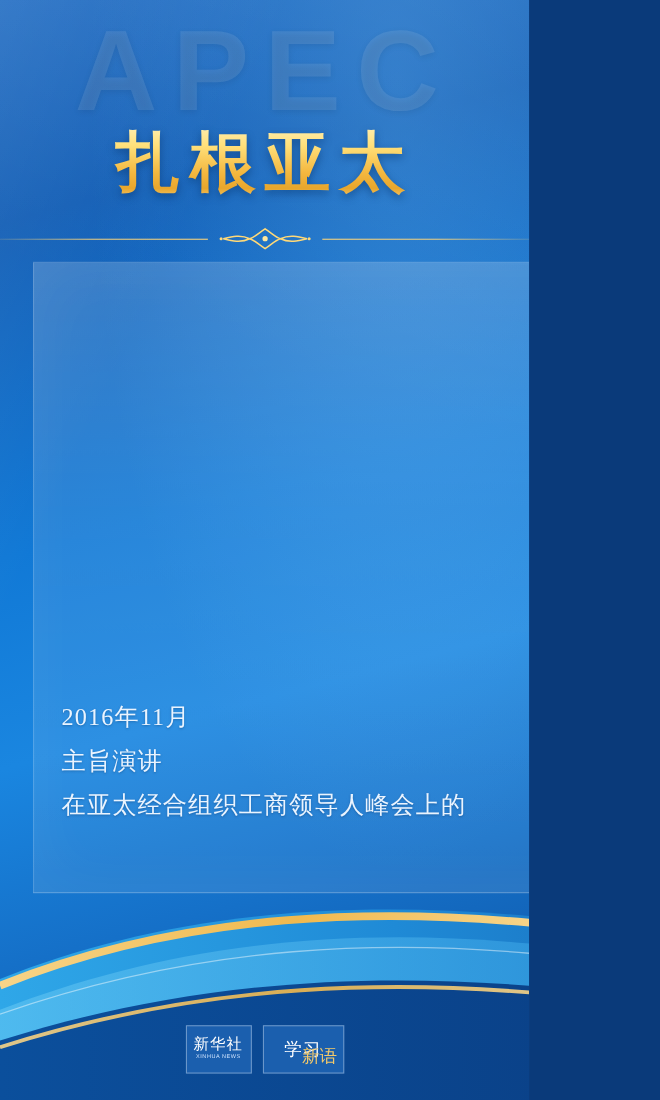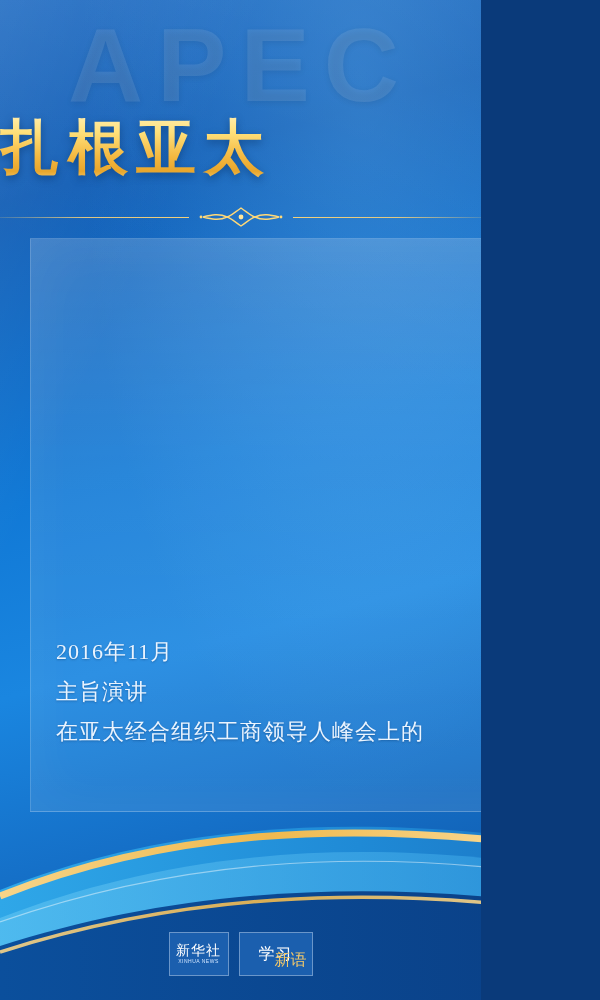--- a/index.html
+++ b/index.html
@@ -41,20 +41,21 @@
     color: rgba(255,255,255,0.10);
     text-shadow: 0 2px 6px rgba(0,0,0,0.08);
     user-select: none;
   }
   
   .title {
     position: absolute;
     top: 108px;
     left: 0;
     width: 100%;
+    text-align: center;
     font-size: 60px;
     font-weight: bold;
     letter-spacing: 8px;
     background: linear-gradient(180deg, #fff3c4 0%, #ffe07a 30%, #f4b840 60%, #e8a62c 78%, #fde9a8 100%);
     -webkit-background-clip: text;
     background-clip: text;
     color: transparent;
     -webkit-text-fill-color: transparent;
     filter: drop-shadow(0 3px 4px rgba(0,40,90,0.45));
   }

